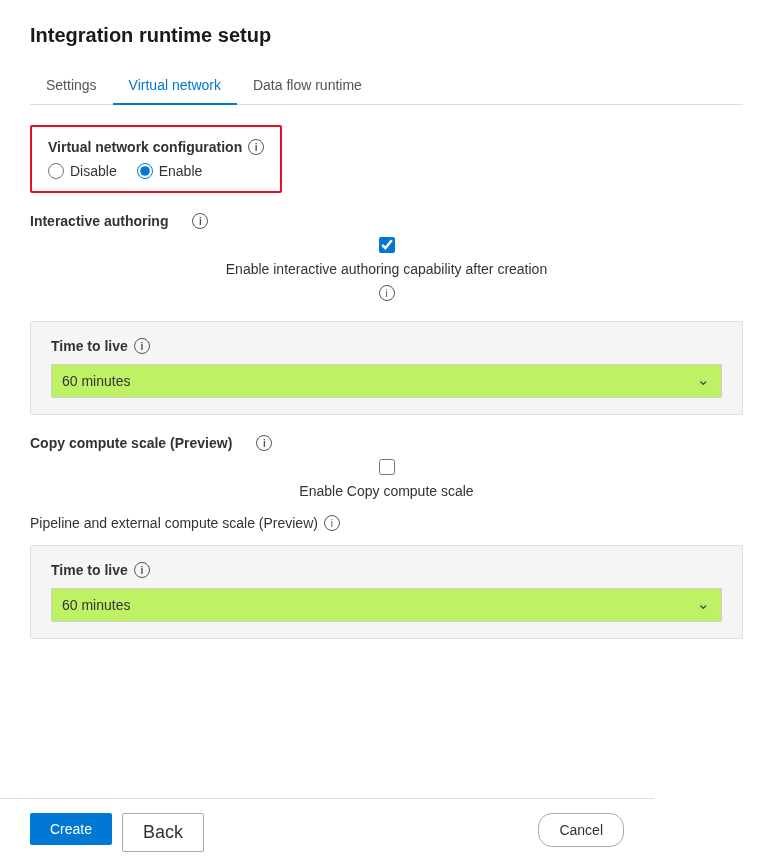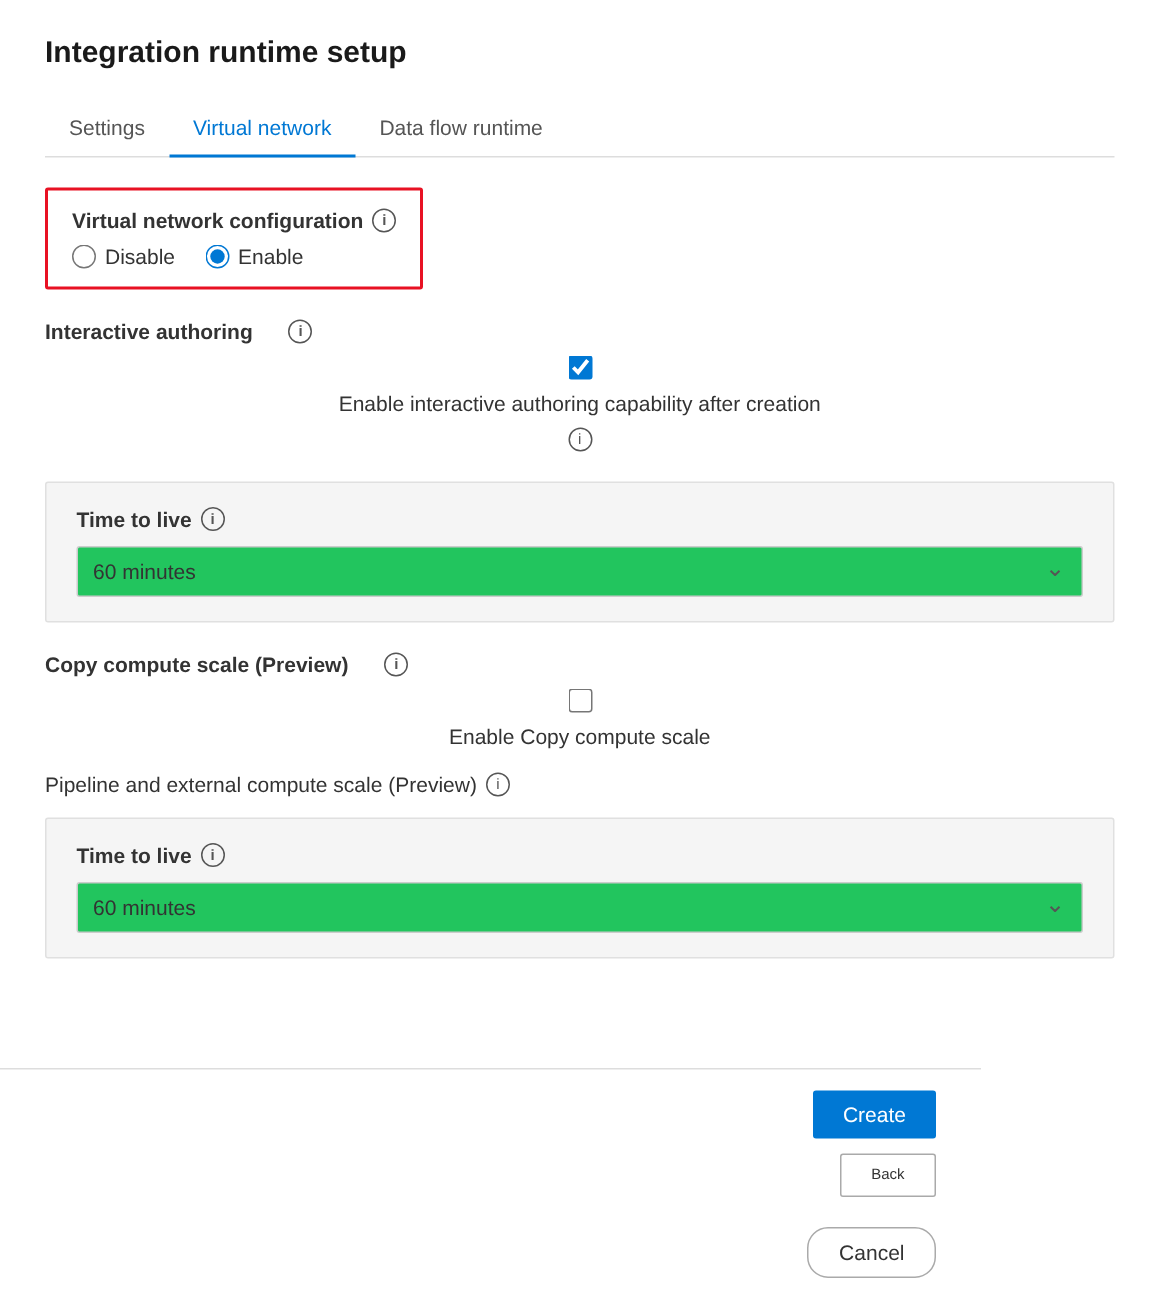--- a/index.html
+++ b/index.html
@@ -152,21 +152,21 @@
     .select-wrapper {
       position: relative;
       width: 100%;
     }
 
     .select-wrapper select {
       width: 100%;
       padding: 8px 32px 8px 10px;
       border: 1px solid #ccc;
       border-radius: 2px;
-      background: #22c55e;
+      background: #bef264;
       font-size: 14px;
       color: #333;
       appearance: none;
       cursor: pointer;
     }
 
     .select-wrapper::after {
       content: '⌄';
       position: absolute;
       right: 12px;
@@ -199,41 +199,40 @@
     
     .bottom-bar {
       position: fixed;
       bottom: 0;
       left: 0;
       width: 654px;
       background: #fff;
       border-top: 1px solid #ddd;
       padding: 14px 30px;
       display: flex;
-      align-items: flex-end;
+      align-items: flex-start;
       gap: 10px;
-      flex-direction: column;
     }
 
     .btn-create {
       background: #0078d4;
       color: #fff;
       border: none;
       padding: 8px 20px;
       font-size: 14px;
       cursor: pointer;
       border-radius: 2px;
     }
 
     .btn-back {
       background: #fff;
       color: #333;
       border: 1px solid #aaa;
       padding: 8px 20px;
-      font-size: 10px;
+      font-size: 18px;
       cursor: pointer;
       border-radius: 2px;
     }
 
     .spacer {
       flex: 1;
     }
 
     .btn-cancel {
       background: #fff;

